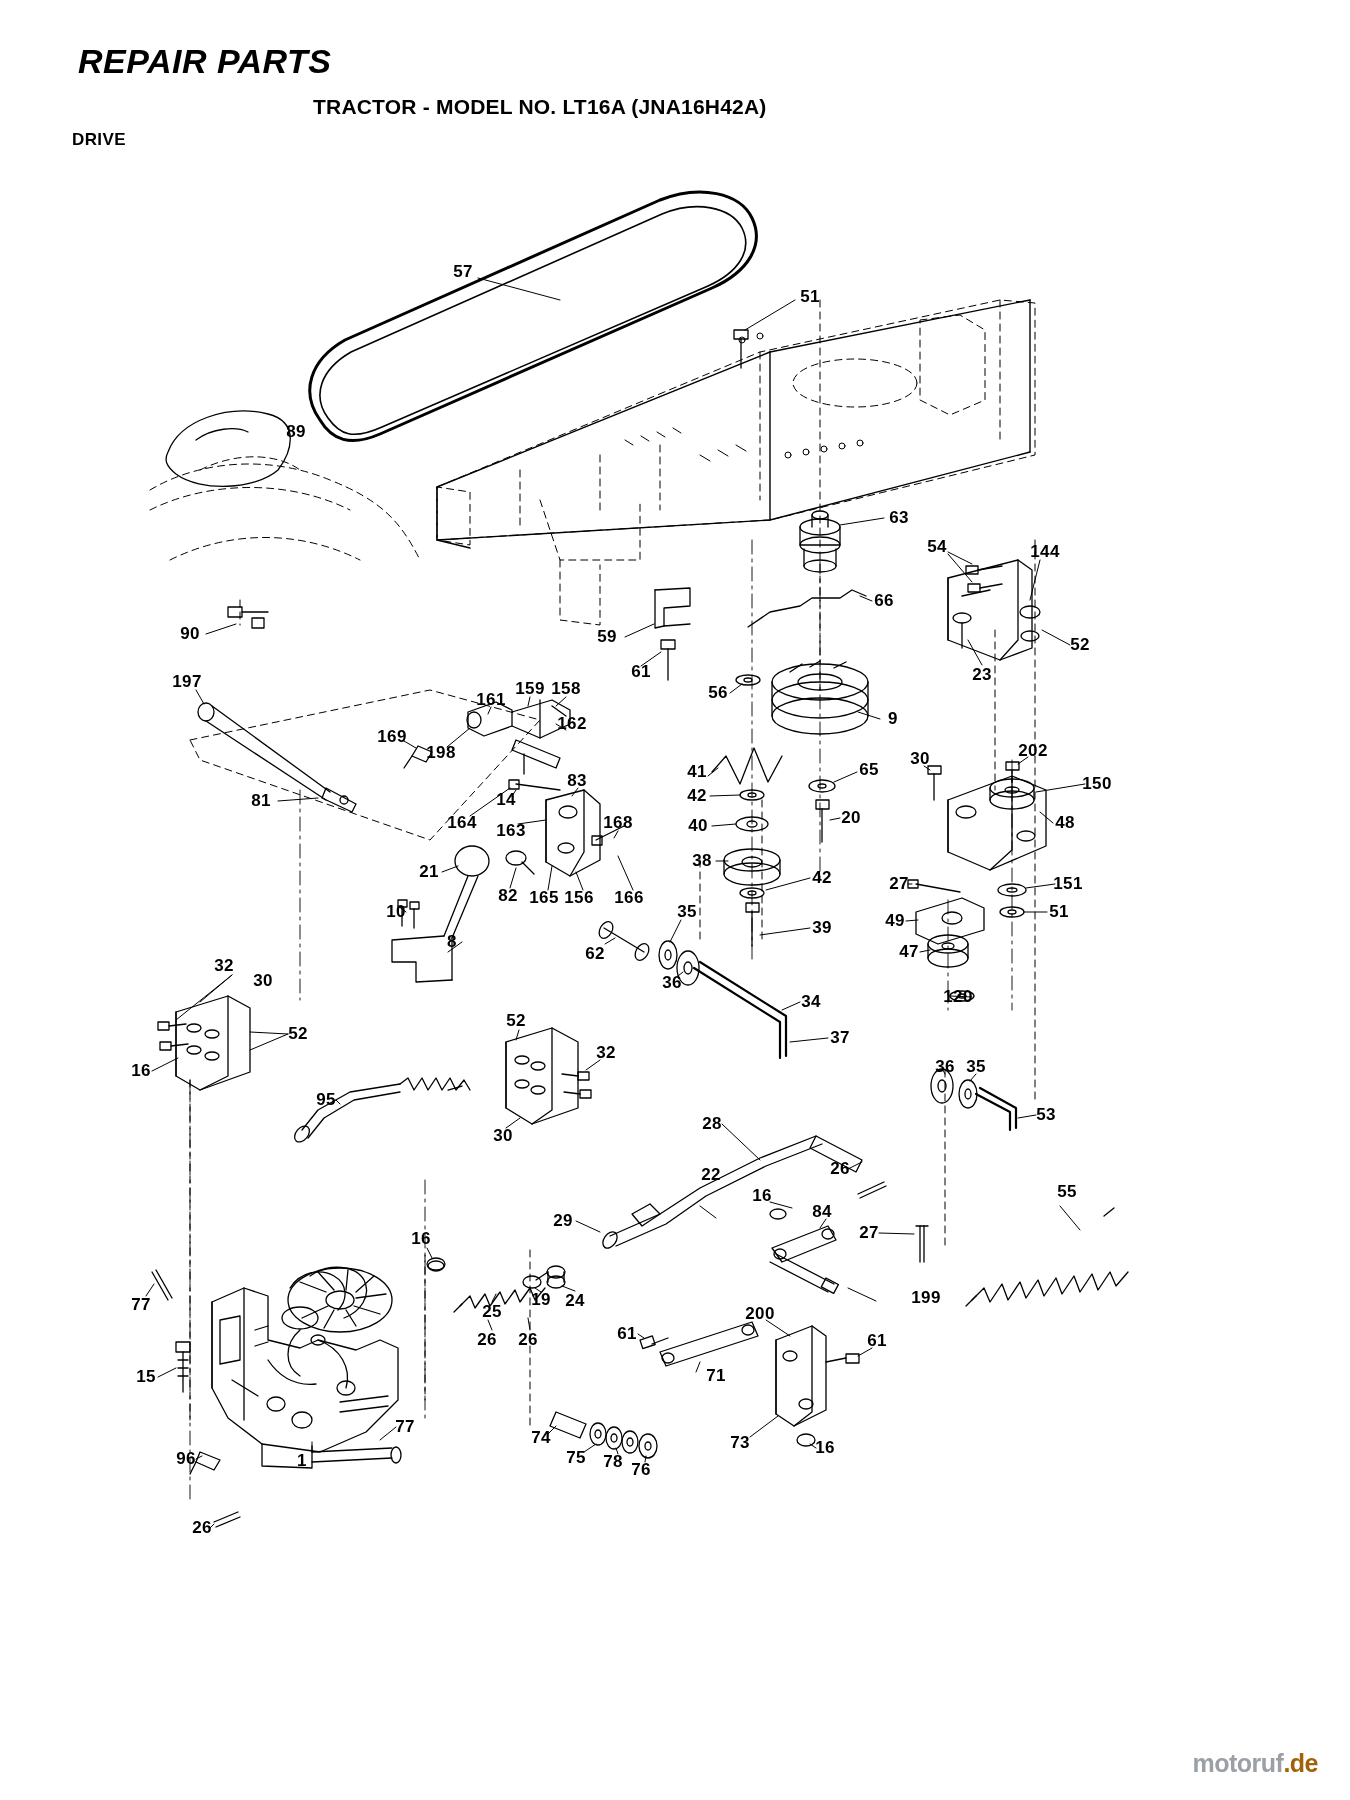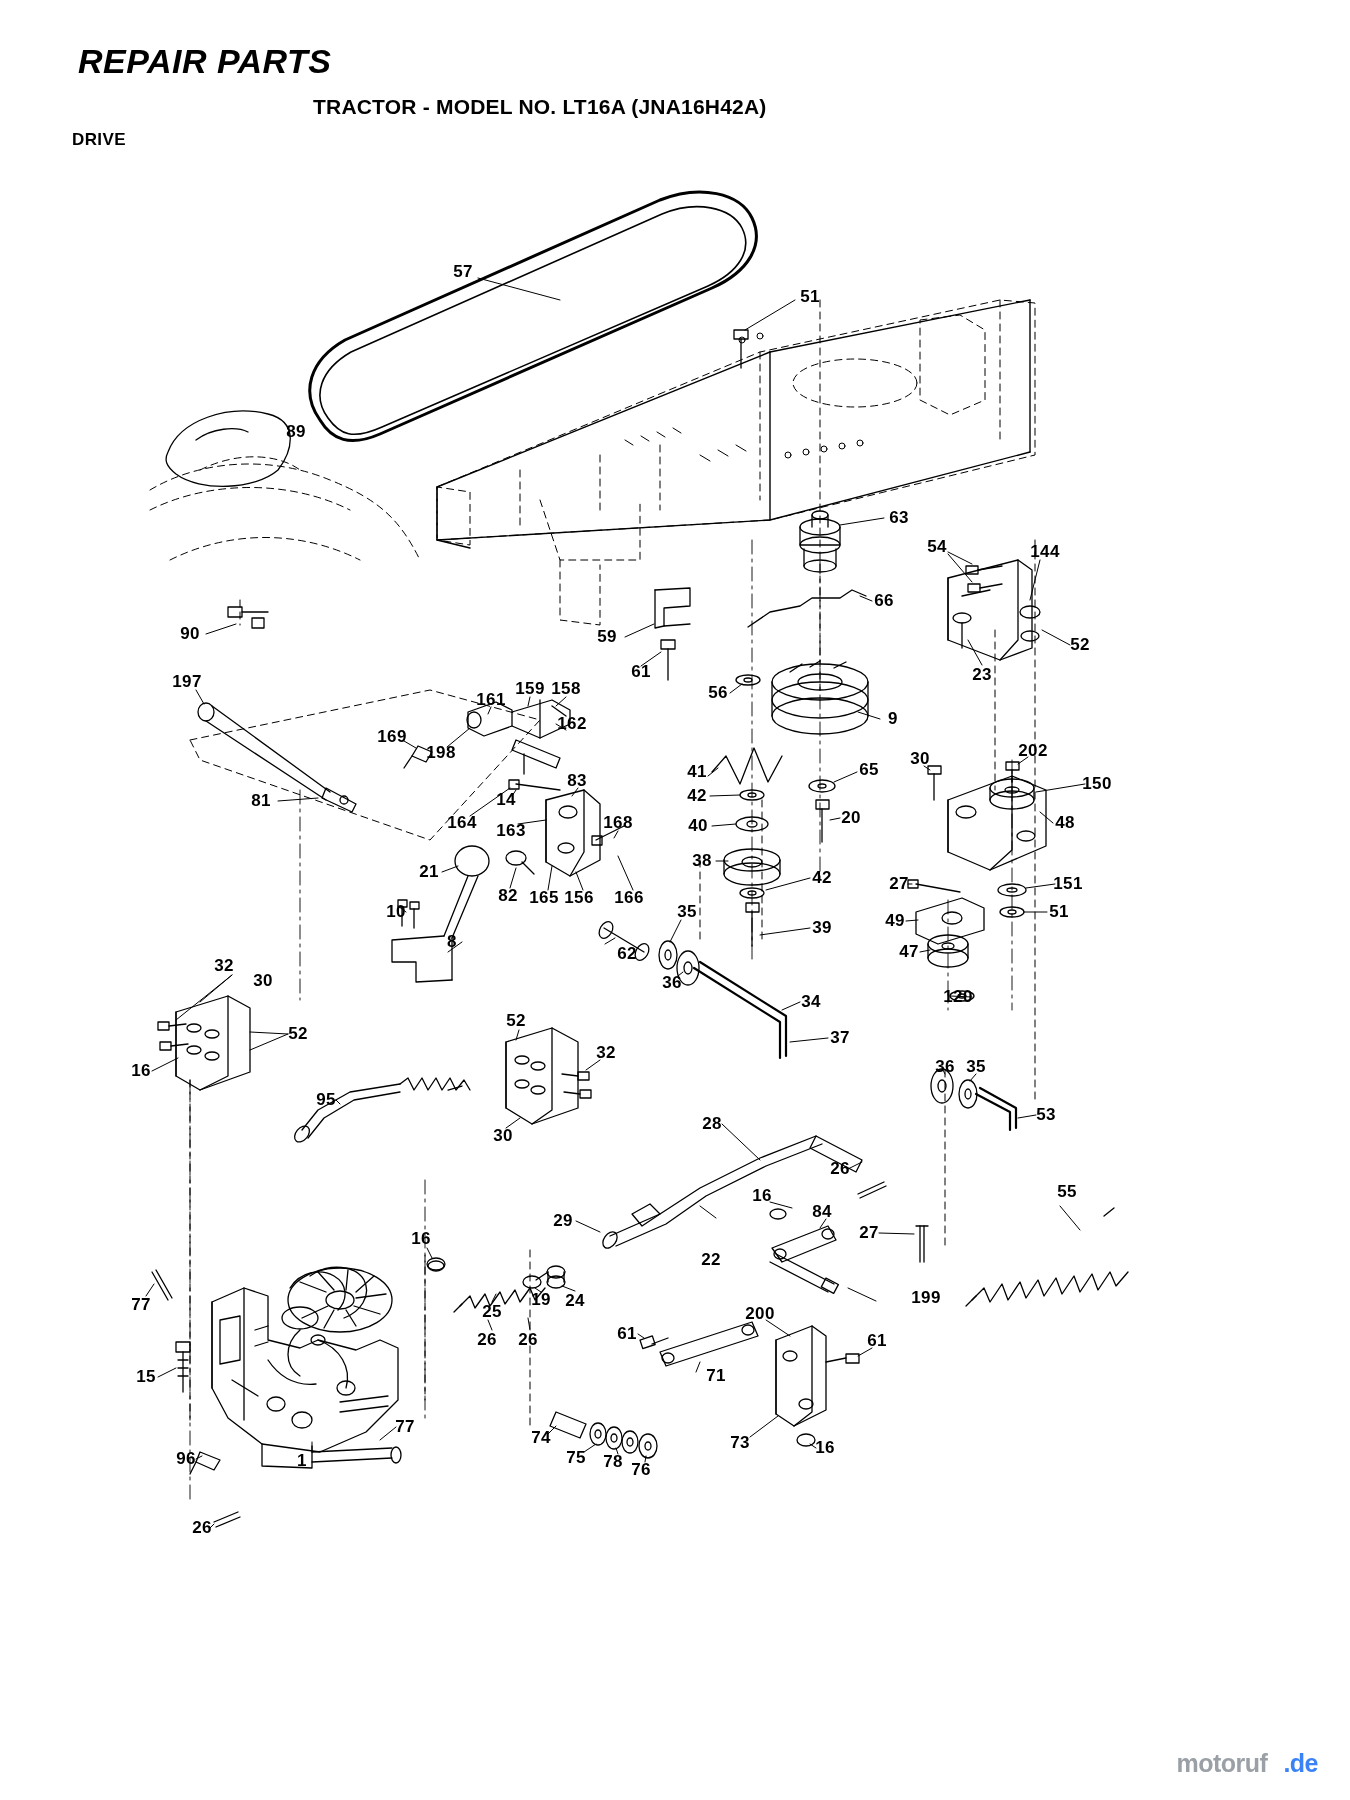--- a/index.html
+++ b/index.html
@@ -44,21 +44,21 @@
     transform:translate(-50%,-50%);
     letter-spacing:0.3px;
   }
   
   .wm {
     position:absolute; right:32px; bottom:22px;
     font-size:25px; font-weight:bold;
     letter-spacing:-0.5px;
   }
   .wm .m { color:#9aa0a6; }
-  .wm .de { color:#3b82f6;margin-left:16px; }
+  .wm .de { color:#a16207; }
 </style>
 </head>
 <body>
 
 <div id="page">
 
   <div class="hdr-title">REPAIR PARTS</div>
   <div class="hdr-sub">TRACTOR - MODEL NO. LT16A (JNA16H42A)</div>
   <div class="hdr-section">DRIVE</div>
 
@@ -712,41 +712,41 @@
       <div class="cal" style="left: 508px; top: 896px;">82</div>
       <div class="cal" style="left: 544px; top: 898px;">165</div>
       <div class="cal" style="left: 579px; top: 898px;">156</div>
       <div class="cal" style="left: 629px; top: 898px;">166</div>
       <div class="cal" style="left: 895px; top: 921px;">49</div>
       <div class="cal" style="left: 1059px; top: 912px;">51</div>
       <div class="cal" style="left: 909px; top: 952px;">47</div>
       <div class="cal" style="left: 687px; top: 912px;">35</div>
       <div class="cal" style="left: 822px; top: 928px;">39</div>
       <div class="cal" style="left: 452px; top: 942px;">8</div>
-      <div class="cal" style="left: 595px; top: 954px; margin-left: 32px;">62</div>
+      <div class="cal" style="left: 595px; top: 954px;">62</div>
       <div class="cal" style="left: 672px; top: 983px;">36</div>
       <div class="cal" style="left: 958px; top: 997px;">120</div>
       <div class="cal" style="left: 224px; top: 966px;">32</div>
       <div class="cal" style="left: 263px; top: 981px;">30</div>
       <div class="cal" style="left: 811px; top: 1002px;">34</div>
       <div class="cal" style="left: 298px; top: 1034px;">52</div>
       <div class="cal" style="left: 516px; top: 1021px;">52</div>
       <div class="cal" style="left: 141px; top: 1071px;">16</div>
       <div class="cal" style="left: 606px; top: 1053px;">32</div>
       <div class="cal" style="left: 840px; top: 1038px;">37</div>
       <div class="cal" style="left: 945px; top: 1067px;">36</div>
       <div class="cal" style="left: 976px; top: 1067px;">35</div>
       <div class="cal" style="left: 326px; top: 1100px;">95</div>
       <div class="cal" style="left: 503px; top: 1136px;">30</div>
       <div class="cal" style="left: 712px; top: 1124px;">28</div>
       <div class="cal" style="left: 1046px; top: 1115px;">53</div>
       <div class="cal" style="left: 840px; top: 1169px;">26</div>
       <div class="cal" style="left: 1067px; top: 1192px;">55</div>
       <div class="cal" style="left: 563px; top: 1221px;">29</div>
-      <div class="cal" style="left: 711px; top: 1260px;">22</div>
+      <div class="cal" style="left: 711px; top: 1175px;">22</div>
       <div class="cal" style="left: 762px; top: 1196px;">16</div>
       <div class="cal" style="left: 822px; top: 1212px;">84</div>
       <div class="cal" style="left: 869px; top: 1233px;">27</div>
       <div class="cal" style="left: 421px; top: 1239px;">16</div>
       <div class="cal" style="left: 141px; top: 1305px;">77</div>
       <div class="cal" style="left: 492px; top: 1312px;">25</div>
       <div class="cal" style="left: 541px; top: 1300px;">19</div>
       <div class="cal" style="left: 575px; top: 1301px;">24</div>
       <div class="cal" style="left: 760px; top: 1314px;">200</div>
       <div class="cal" style="left: 886px; top: 1298px; margin-left: 40px;">199</div>

